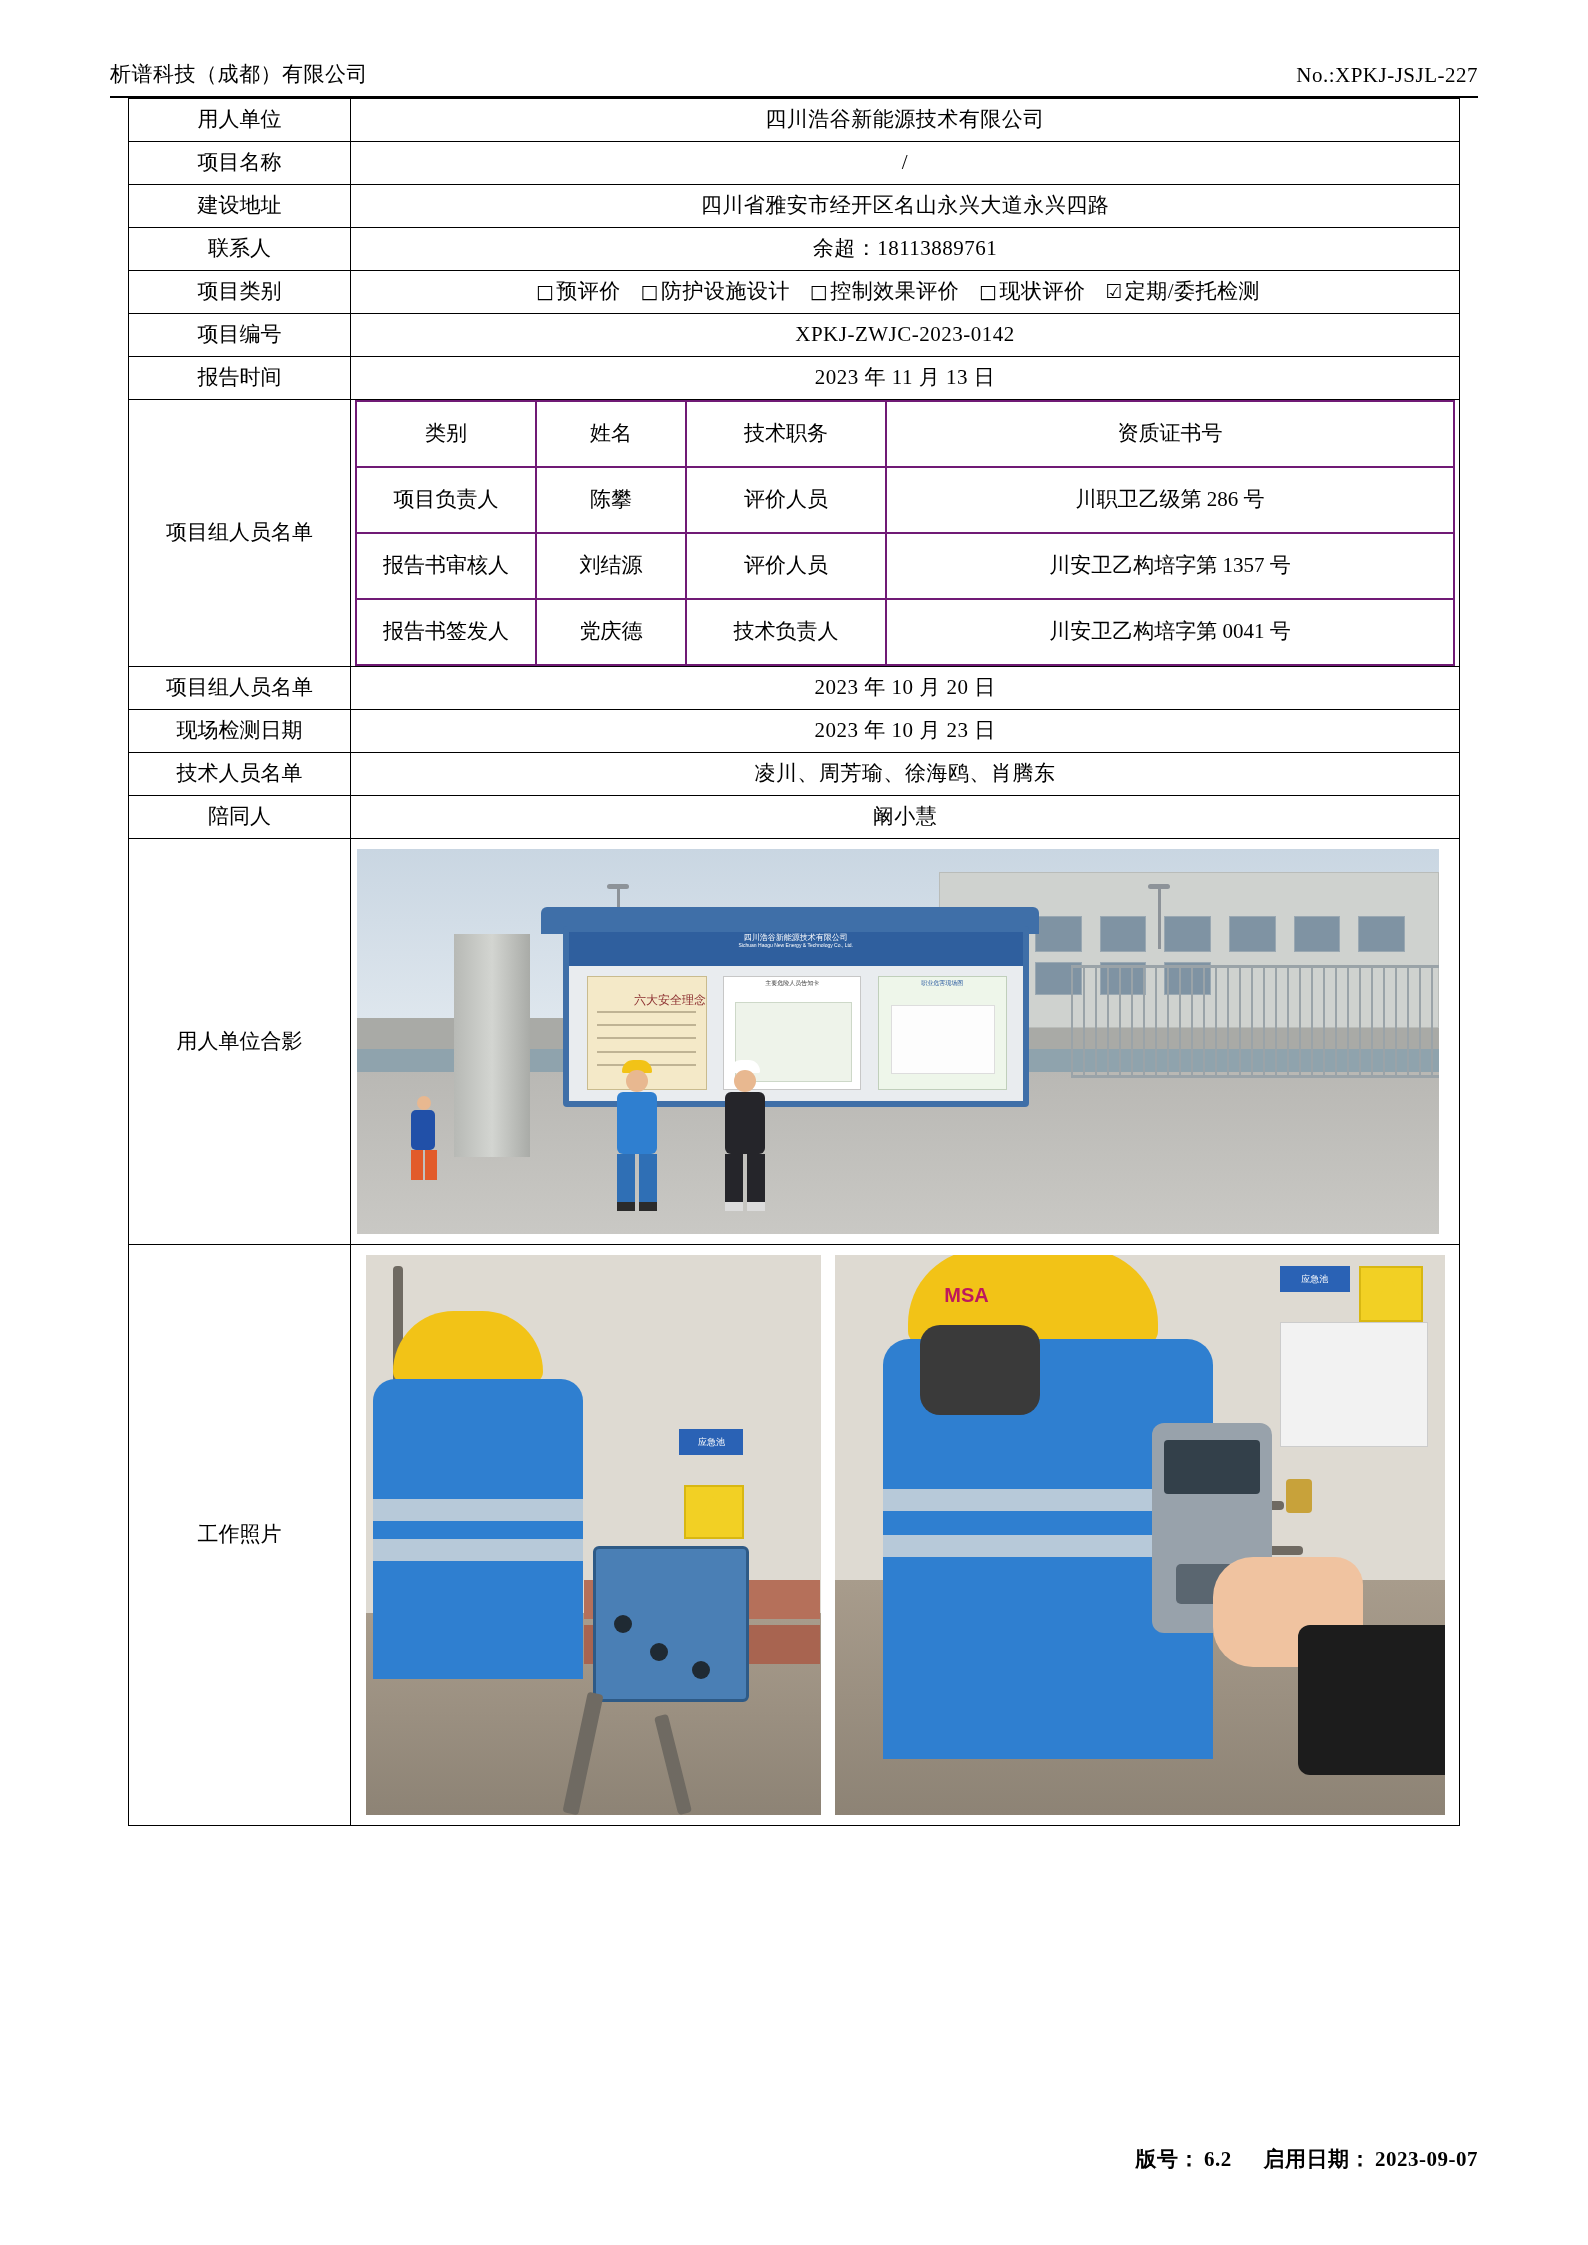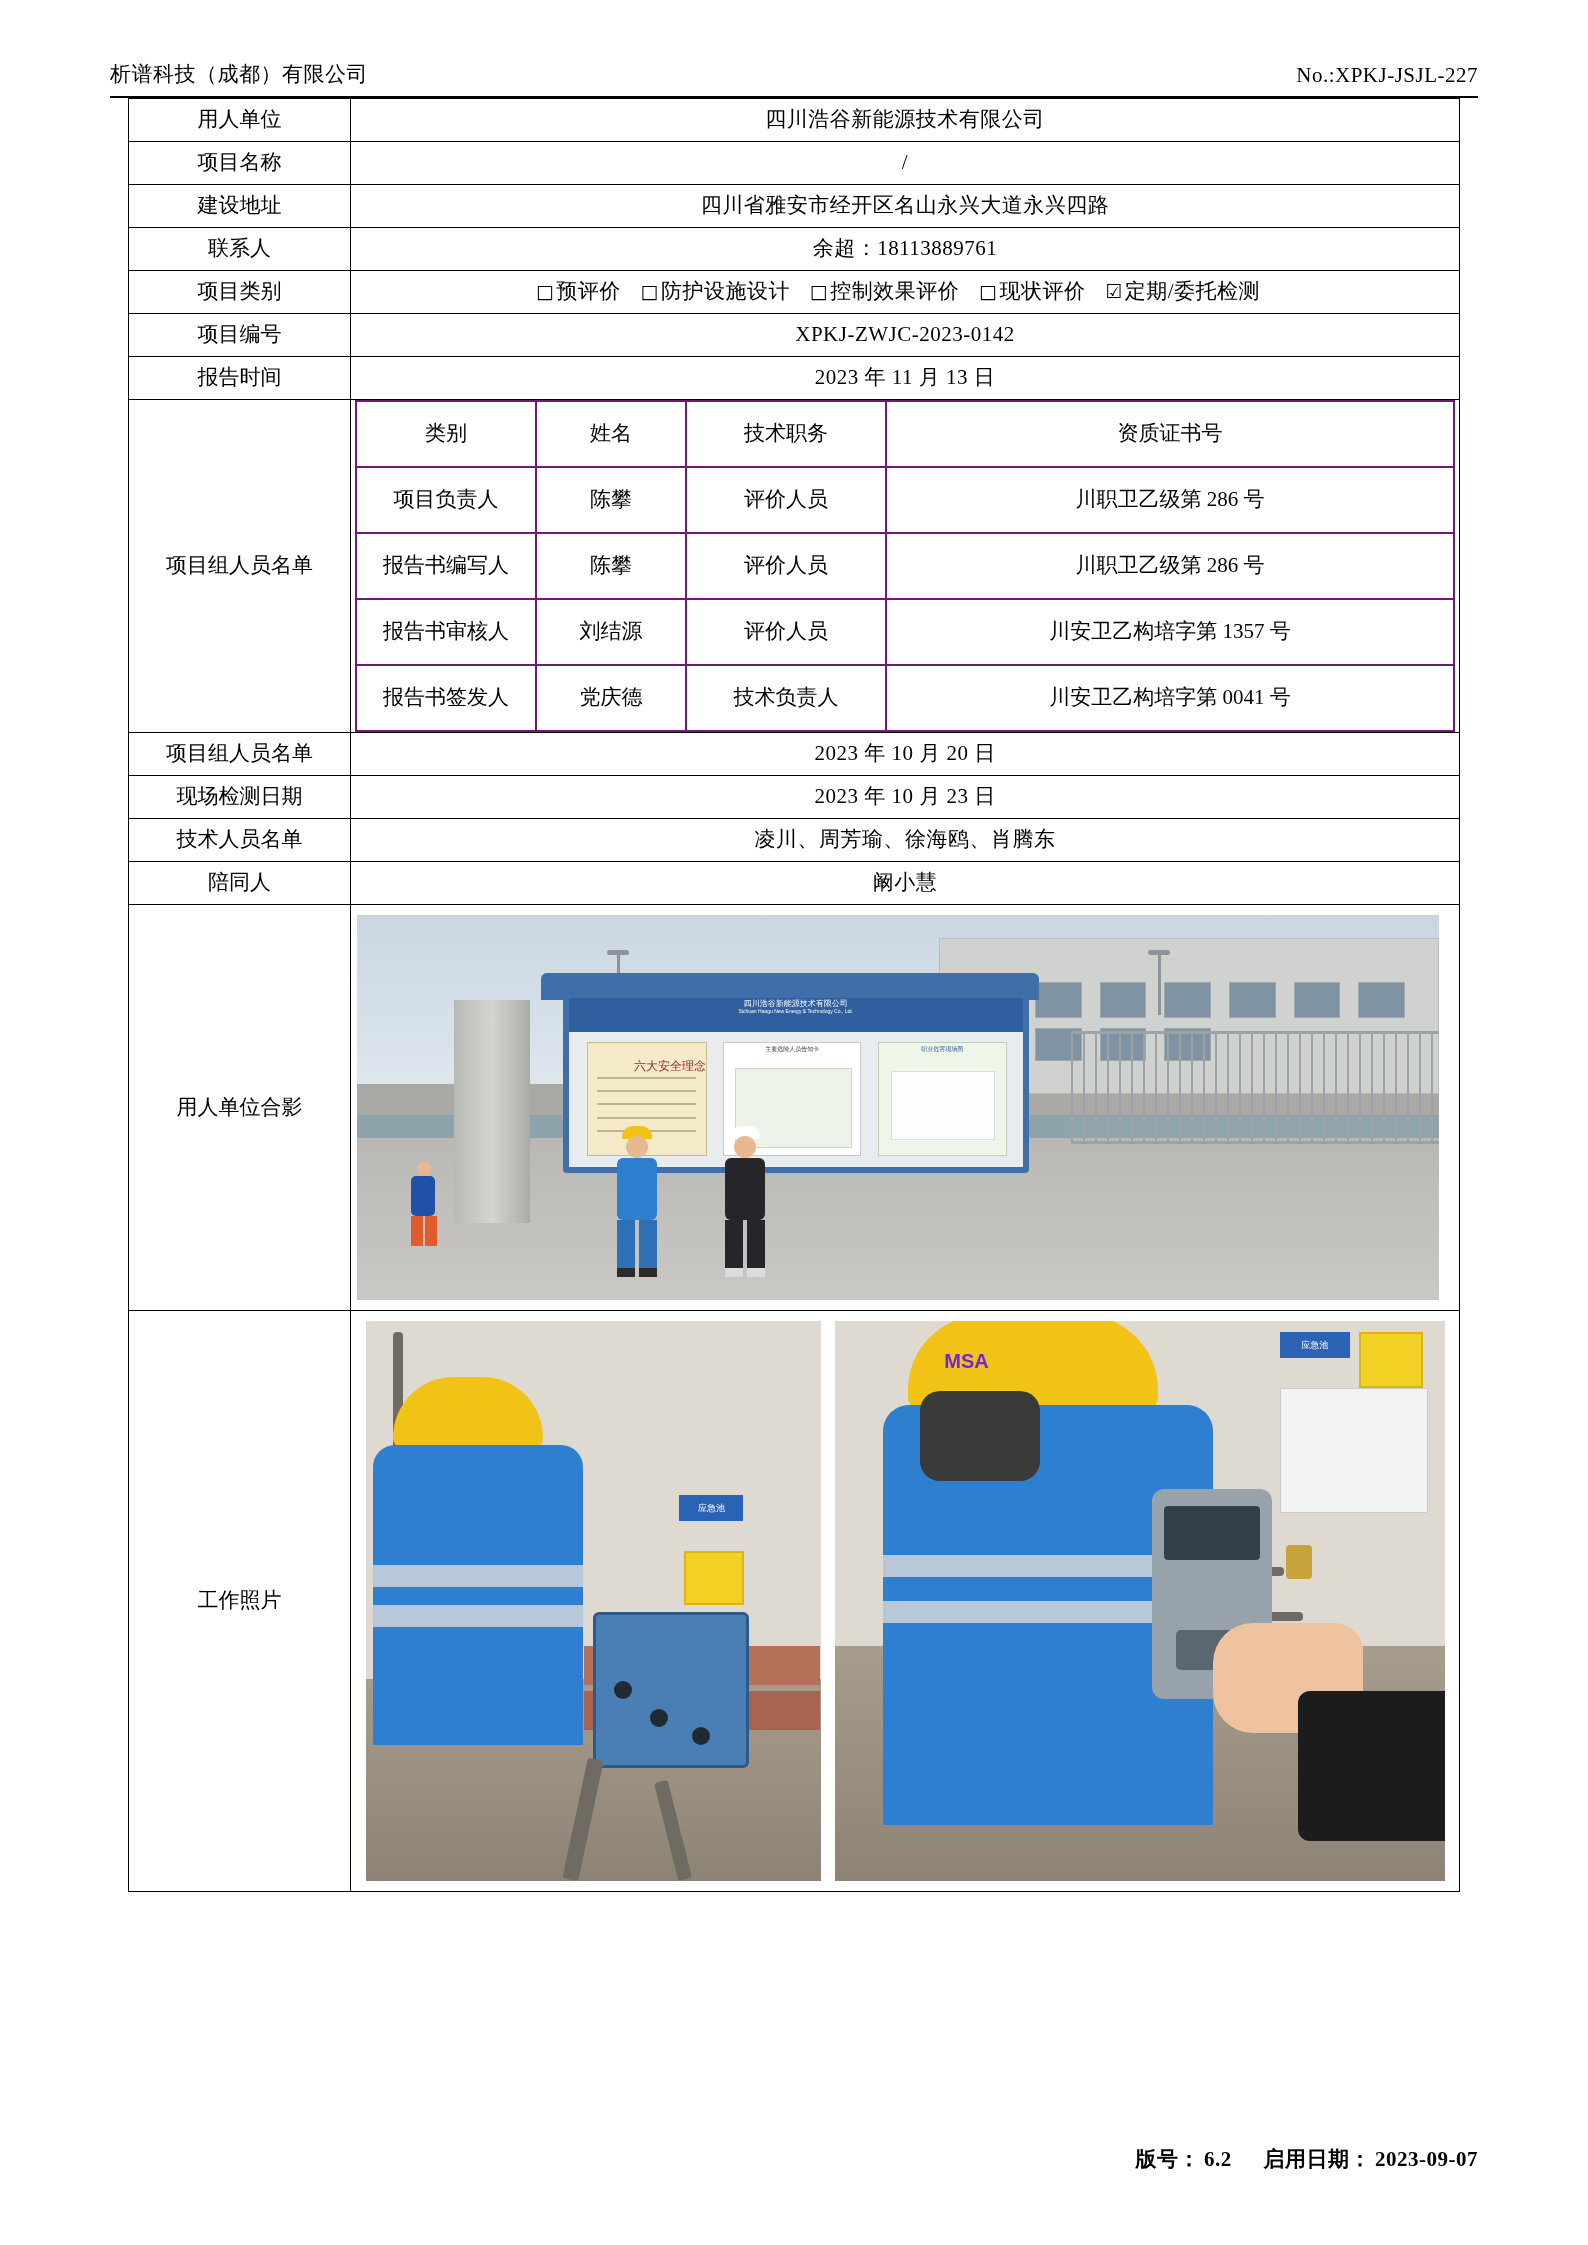--- a/index.html
+++ b/index.html
@@ -264,26 +264,20 @@
                   <td>技术职务</td>
                   <td>资质证书号</td>
                 </tr>
                 <tr>
                   <td>项目负责人</td>
                   <td>陈攀</td>
                   <td>评价人员</td>
                   <td>川职卫乙级第 286 号</td>
                 </tr>
                 <tr>
-                  <td>报告书编写人</td>
-                  <td>陈攀</td>
-                  <td>评价人员</td>
-                  <td>川职卫乙级第 286 号</td>
-                </tr>
-                <tr>
                   <td>报告书审核人</td>
                   <td>刘结源</td>
                   <td>评价人员</td>
                   <td>川安卫乙构培字第 1357 号</td>
                 </tr>
                 <tr>
                   <td>报告书签发人</td>
                   <td>党庆德</td>
                   <td>技术负责人</td>
                   <td>川安卫乙构培字第 0041 号</td>
@@ -423,21 +417,21 @@
                 <div class="sign-b" style="left:73%;top:2%;width:70px;height:26px;line-height:26px">应急池</div>
                 <div class="sign-y" style="left:86%;top:2%;width:60px;height:52px">
                   <div class="tri" style="left:18px;top:10px"></div>
                 </div>
                 <div style="position:absolute;left:73%;top:12%;width:24%;height:22%;background:#f2f2f2;border:1px solid #ccc"></div>
                 <div class="pipe" style="left:54%;top:44%;width:120px;height:9px"></div>
                 <div class="pipe" style="left:62%;top:52%;width:90px;height:9px"></div>
                 <div style="position:absolute;left:74%;top:40%;width:26px;height:34px;background:#c8a23a;border-radius:4px"></div>
 
                 <div class="wb-helmet" style="position:absolute;left:12%;top:-6px;width:250px;height:96px;"></div>
-                <div style="position:absolute;left:18%;top:26px;font-family:'Liberation Sans',sans-serif;font-size:20px;color:#6d28d9;font-weight:bold">MSA</div>
+                <div style="position:absolute;left:18%;top:26px;font-family:'Liberation Sans',sans-serif;font-size:20px;color:#be185d;font-weight:bold">MSA</div>
                 <div class="wb-body" style="position:absolute;left:8%;top:84px;width:330px;height:420px;border-radius:26px 26px 0 0">
                   <div class="wb-stripe" style="top:150px"></div>
                   <div class="wb-stripe" style="top:196px"></div>
                 </div>
                 <div style="position:absolute;left:14%;top:70px;width:120px;height:90px;background:#3a3a3a;border-radius:20px"></div>
 
                 <div class="meter" style="left:52%;top:30%;width:120px;height:210px;">
                   <div class="scr"></div>
                   <div style="position:absolute;left:20%;bottom:14%;width:60%;height:40px;background:#5a6670;border-radius:5px"></div>
                 </div>

